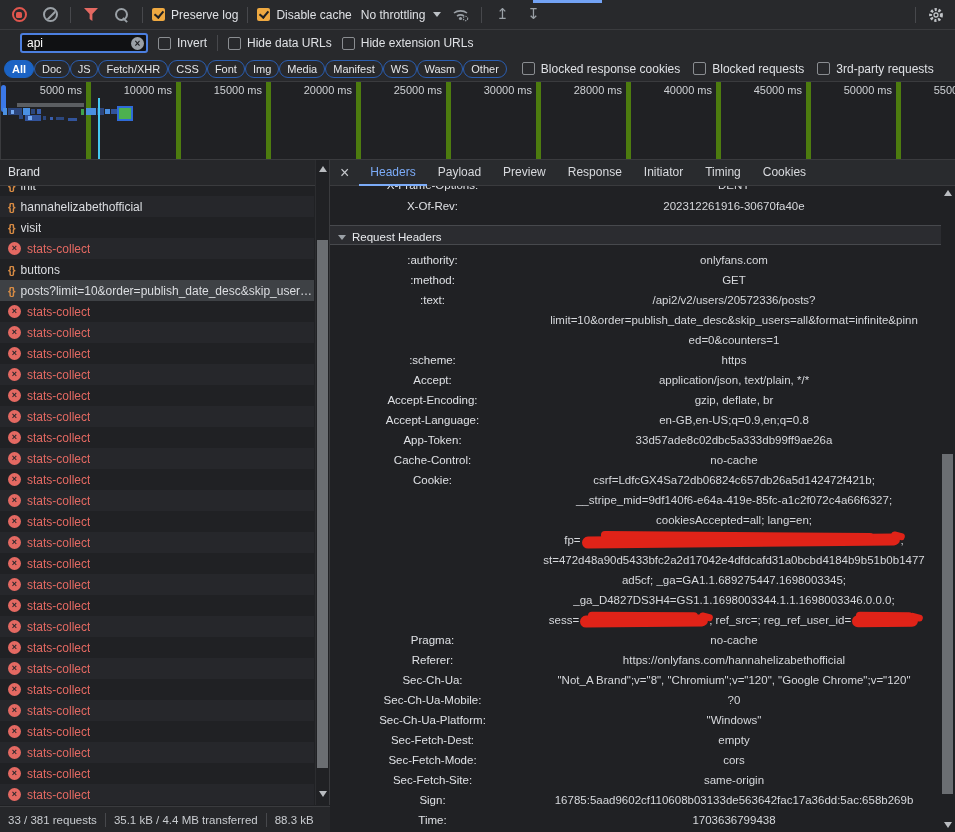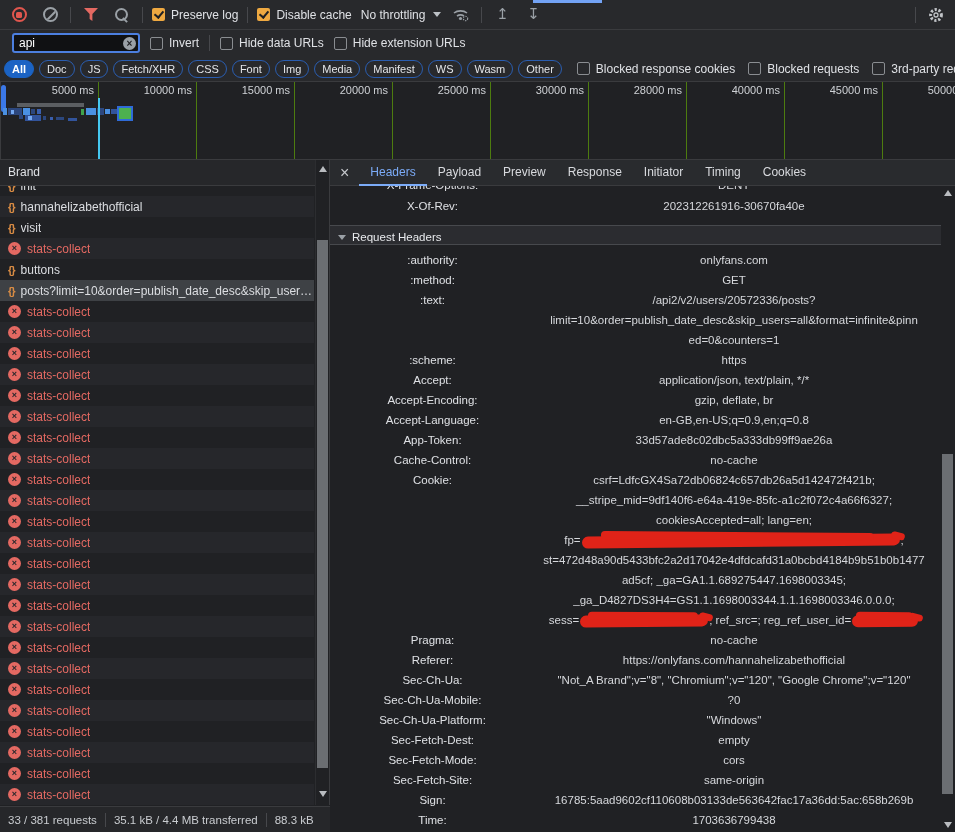--- a/index.html
+++ b/index.html
@@ -6,21 +6,21 @@
   html,body { background:#111; }
   #app{
     position:relative; width:955px; height:832px; overflow:hidden;
     background:#202124; color:#e8eaed;
     font-family:"Liberation Sans","DejaVu Sans",sans-serif; font-size:12px;
   }
   
   .top-strip{position:absolute;left:533px;top:0;width:69px;height:3px;background:#73a3f5;z-index:9;}
   
   .toolbar{position:absolute;left:0;right:0;top:0;height:30px;background:#28292c;border-bottom:1px solid #3a3b3e;display:flex;align-items:center;padding:0 8px;gap:9px;}
-  .row2{position:absolute;left:0;right:0;top:30px;height:26px;background:#28292c;display:flex;align-items:center;padding:0 12px;gap:10px;}
+  .row2{position:absolute;left:0;right:0;top:30px;height:26px;background:#28292c;display:flex;align-items:center;padding:0 20px;gap:10px;}
   .row3{position:absolute;left:0;right:0;top:56px;height:26px;background:#28292c;border-bottom:1px solid #3a3b3e;display:flex;align-items:center;padding:0 4px;gap:5px;}
   .sep{width:1px;height:16px;background:#47484c;flex:none;}
   
   .icon-btn{display:flex;align-items:center;justify-content:center;width:22px;height:22px;flex:none;cursor:pointer;}
   .rec{width:15px;height:15px;border:2px solid #e0564e;border-radius:50%;position:relative;}
   .rec::after{content:"";position:absolute;left:2.5px;top:2.5px;width:6px;height:6px;background:#e0564e;border-radius:1.5px;}
   .ban{width:15px;height:15px;border:2px solid #9aa0a6;border-radius:50%;position:relative;overflow:hidden;}
   .ban::after{content:"";position:absolute;left:5px;top:-2px;width:2px;height:18px;background:#9aa0a6;transform:rotate(45deg);}
   .funnel{width:14px;height:13px;background:#e46962;clip-path:polygon(0 0,100% 0,60% 46%,60% 100%,40% 84%,40% 46%);}
   .mag{width:14px;height:14px;position:relative;}
@@ -39,21 +39,21 @@
   
   .filter-input{width:128px;height:20px;background:#101113;border:2px solid #4c7fe0;border-radius:3px;color:#fff;font:12px "Liberation Sans",sans-serif;padding:0 18px 0 5px;outline:none;flex:none;}
   .input-wrap{position:relative;flex:none;}
   .clear-x{position:absolute;right:4px;top:4px;width:13px;height:13px;border-radius:50%;background:#9aa0a6;color:#202124;font-size:10px;font-weight:bold;line-height:13px;text-align:center;cursor:pointer;}
   
   .pill{height:18px;line-height:16px;padding:0 7px;border:1px solid #2a5db0;border-radius:9px;color:#e3e5e8;font-size:11px;white-space:nowrap;flex:none;cursor:pointer;}
   .pill.sel{background:#1b63c4;border-color:#1b63c4;color:#fff;font-weight:bold;}
   
   .timeline{position:absolute;left:0;right:0;top:82px;height:78px;background:#202124;border-bottom:1px solid #3a3b3e;border-left:1px solid #3a3b3e;overflow:hidden;}
   .ruler{position:absolute;inset:0;display:flex;}
-  .rcol{width:90px;flex:none;height:100%;border-right:1px solid #4d7c0f;margin-left:8px;}
+  .rcol{width:90px;flex:none;height:100%;border-right:5px solid #4d7c0f;}
   .tick{display:block;text-align:right;padding:2px 4px 0 0;color:#ced1d5;font-size:11px;white-space:nowrap;}
   .wbar{position:absolute;}
   
   .left{position:absolute;left:0;top:160px;width:330px;height:645px;background:#202124;border-right:1px solid #3a3b3e;}
   .name-header{height:26px;line-height:25px;padding-left:8px;background:#26272a;border-bottom:1px solid #3a3b3e;color:#dfe1e5;}
   .rows-viewport{position:absolute;left:0;top:26px;right:15px;bottom:0;overflow:hidden;}
   .rows-inner{margin-top:-11px;}
   .nrow{height:21px;display:flex;align-items:center;gap:6px;padding-left:8px;white-space:nowrap;overflow:hidden;cursor:pointer;}
   .nrow:nth-child(odd){background:#202124;}
   .nrow:nth-child(even){background:#26272b;}
@@ -169,21 +169,21 @@
       <span class="cb off"></span>
       <span class="cblabel">Hide data URLs</span>
     </span>
     <span class="cbgroup">
       <span class="cb off"></span>
       <span class="cblabel">Hide extension URLs</span>
     </span>
   </div>
 
   <div class="row3">
-    <span id="type-pills" style="display:flex;gap:5px;align-items:center;">
+    <span id="type-pills" style="display:flex;align-items:center;">
         <span class="pill sel">All</span>
         <span class="pill">Doc</span>
         <span class="pill">JS</span>
         <span class="pill">Fetch/XHR</span>
         <span class="pill">CSS</span>
         <span class="pill">Font</span>
         <span class="pill">Img</span>
         <span class="pill">Media</span>
         <span class="pill">Manifest</span>
         <span class="pill">WS</span>

